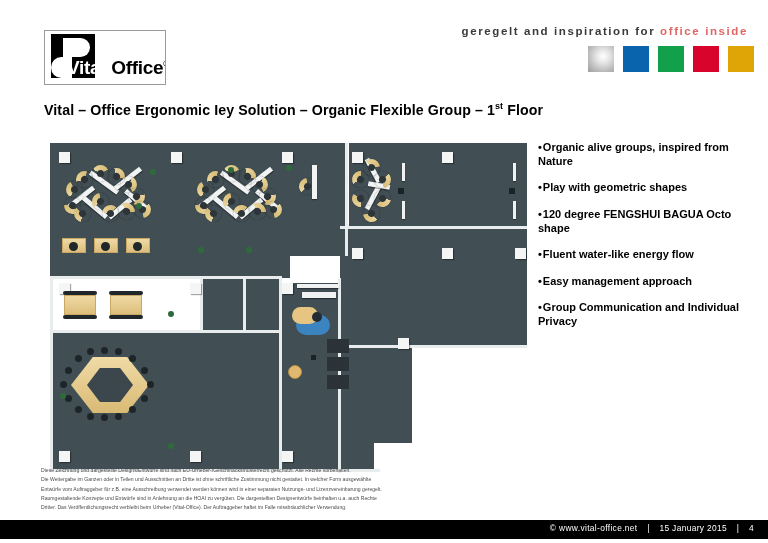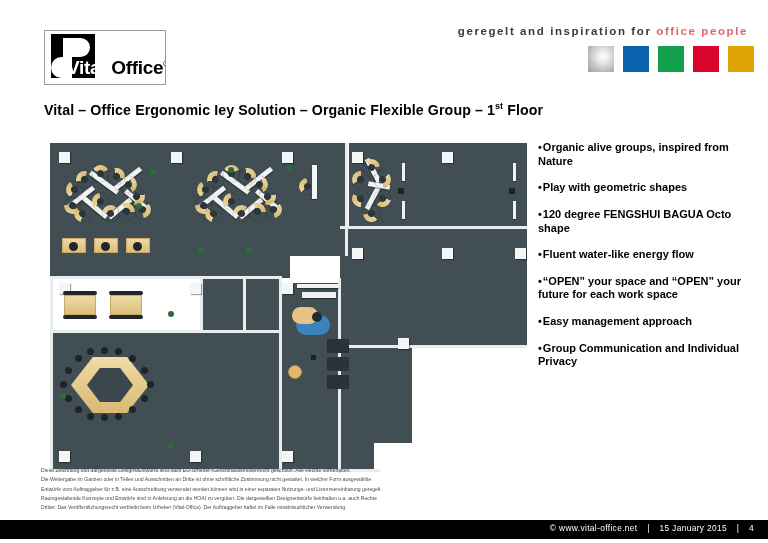--- a/index.html
+++ b/index.html
@@ -292,21 +292,21 @@
 <body>
 
 <div class="logo-box">
   <div class="logo-mark"></div>
   <div class="logo-word">
     <span class="vital">Vital-</span><span class="office">Office</span><sup>®</sup>
   </div>
 </div>
 
 <div class="tagline">
-  <span class="t-dark">geregelt and inspiration for </span><span class="t-red">office people</span>
+  <span class="t-dark">geregelt and inspiration for </span><span class="t-red">office inside</span>
 </div>
 
 <div class="swatches">
   <div class="swatch sw-silver"></div>
   <div class="swatch sw-blue"></div>
   <div class="swatch sw-green"></div>
   <div class="swatch sw-red"></div>
   <div class="swatch sw-gold"></div>
 </div>
 
@@ -570,21 +570,20 @@
   <div class="door-sw" style="left:348px;top:45px;width:6px;height:6px;"></div>
   <div class="door-sw" style="left:459px;top:45px;width:6px;height:6px;"></div>
 </div>
 
 <div class="bullets">
   <ul>
     <li><span class="dot">•</span><span>Organic alive groups, inspired from Nature</span></li>
     <li><span class="dot">•</span><span>Play with geometric shapes</span></li>
     <li><span class="dot">•</span><span>120 degree FENGSHUI BAGUA Octo shape</span></li>
     <li><span class="dot">•</span><span>Fluent water-like energy flow</span></li>
-    <li><span class="dot">•</span><span>“OPEN” your space and “OPEN” your future for each work space</span></li>
     <li><span class="dot">•</span><span>Easy management approach</span></li>
     <li><span class="dot">•</span><span>Group Communication and Individual Privacy</span></li>
   </ul>
 </div>
 
 <div class="legal">
   <p>Diese Zeichnung und dargestellte Designs/Entwürfe sind nach EU-Urheber-/Geschmacksmusterrecht geschützt. Alle Rechte vorbehalten.</p>
   <p>Die Weitergabe im Ganzen oder in Teilen und Ausschnitten an Dritte ist ohne schriftliche Zustimmung nicht gestattet. In welcher Form ausgewählte</p>
   <p>Entwürfe vom Auftraggeber für z.B. eine Ausschreibung verwendet werden können wird in einer separaten Nutzungs- und Lizenzvereinbarung geregelt.</p>
   <p>Raumgestaltende Konzepte und Entwürfe sind in Anlehnung an die HOAI zu vergüten. Die dargestellten Designentwürfe beinhalten u.a. auch Rechte</p>

